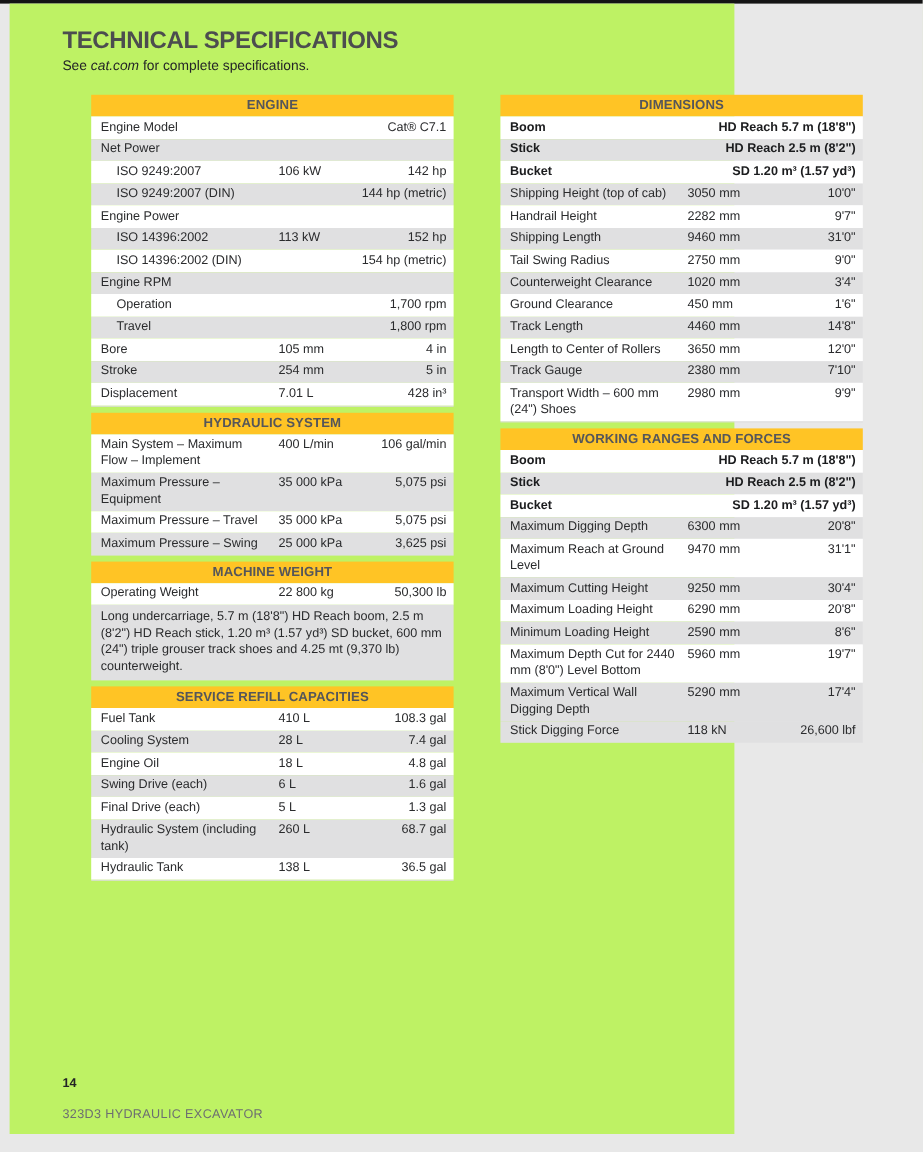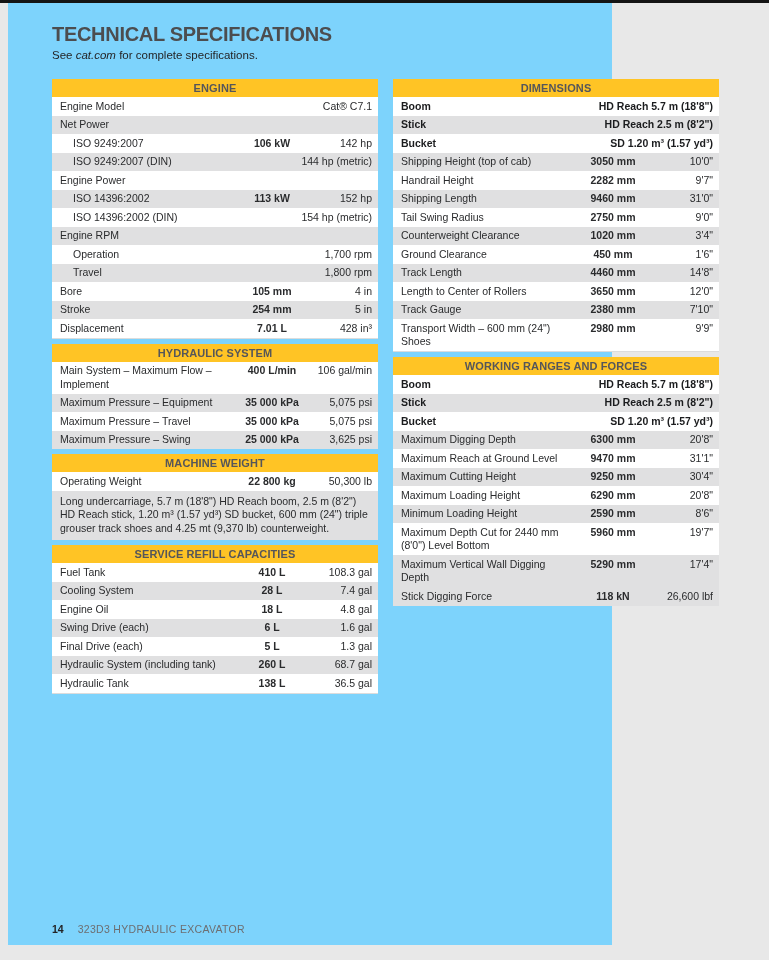--- a/index.html
+++ b/index.html
@@ -14,21 +14,21 @@
   .top-bar {
     width: 769px;
     height: 3px;
     background: #141414;
   }
   .page {
     position: relative;
     margin-left: 8px;
     width: 604px;
     height: 942px;
-    background: #7dd3fc;
+    background: #bef264;
     box-sizing: border-box;
     padding: 20px 42px 0 44px;
   }
   .page-title {
     font-size: 20px;
     font-weight: bold;
     color: #4c4d4f;
     letter-spacing: -0.3px;
     line-height: 22px;
   }
@@ -39,21 +39,21 @@
     line-height: 14px;
   }
   .page-subtitle .ital { font-style: italic; }
   .cols {
     display: flex;
     gap: 15px;
     margin-top: 17px;
     align-items: flex-start;
   }
   .col { width: 326px; flex: 0 0 326px; }
-  .spec-table { margin-bottom: 5px; }
+  .spec-table { margin-bottom: 5px; margin-left: 24px; }
   .sec-header {
     background: #ffc425;
     height: 18px;
     line-height: 18px;
     text-align: center;
     font-size: 11px;
     font-weight: bold;
     color: #55565a;
     letter-spacing: 0.1px;
   }
@@ -65,37 +65,38 @@
     padding: 2.5px 6px 2.5px 8px;
     font-size: 10.5px;
     line-height: 13.5px;
     color: #2a2b2d;
     background: #ffffff;
   }
   .row.alt { background: #e0e0e1; }
   .row.bold { font-weight: bold; color: #1b1c1e; }
   .row .label { flex: 1 1 auto; padding-right: 6px; }
   .row.indent .label { padding-left: 13px; }
-  .row .v1 { flex: 0 0 80px; text-align: center; white-space: nowrap; font-weight: bold; }
+  .row .v1 { flex: 0 0 80px; text-align: left; white-space: nowrap; }
   .row .v2 { flex: 0 0 60px; text-align: right; white-space: nowrap; }
   .row .vfull { flex: 0 0 auto; text-align: right; white-space: nowrap; }
   .row.note-row {
     display: block;
     padding: 4px 8px 5px 8px;
     line-height: 13.5px;
   }
   .spec-table.end-line { border-bottom: 1px solid #dcdcdc; }
   .page-footer {
     position: absolute;
     left: 44px;
     bottom: 10px;
     display: flex;
     align-items: baseline;
     gap: 14px;
     font-size: 10.5px;
+    flex-direction: column;
   }
   .page-footer .pg-num { font-weight: bold; color: #232325; }
   .page-footer .pg-label { color: #6d6e71; letter-spacing: 0.3px; }
 </style>
 </head>
 <body>
 
 <div class="top-bar"></div>
 
 <div class="page">

